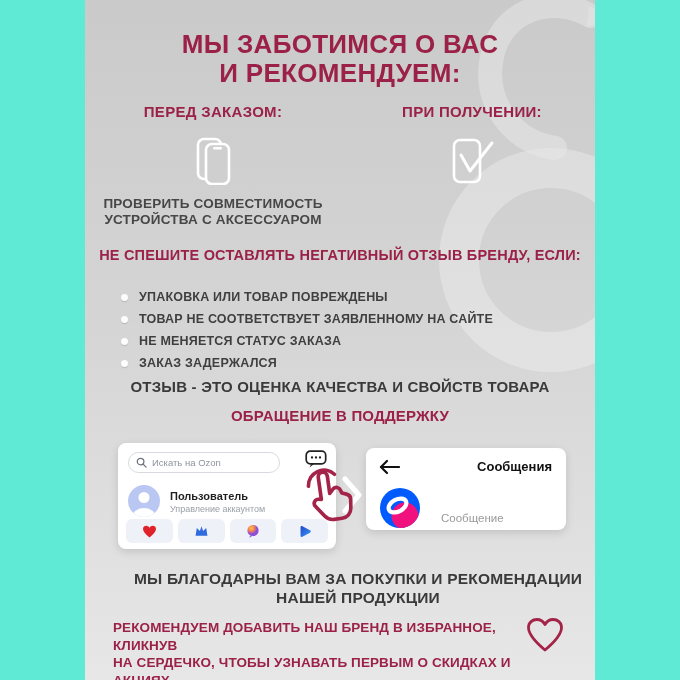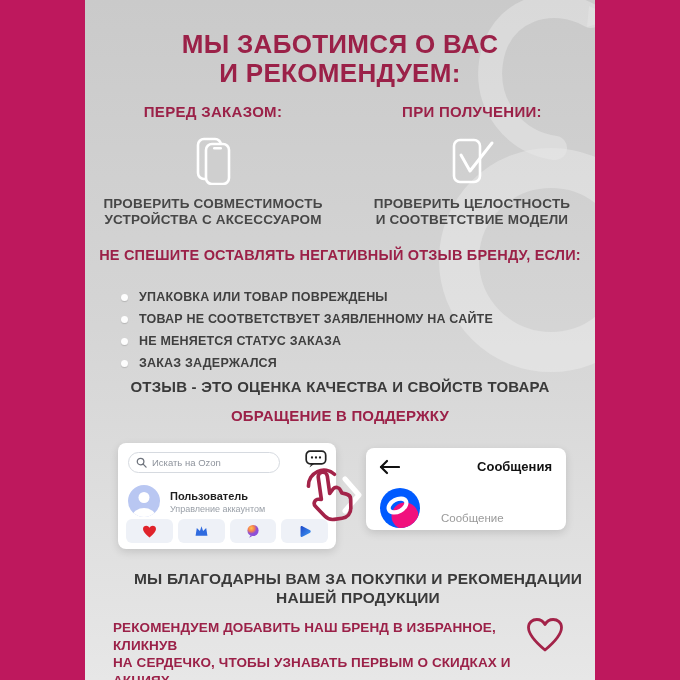--- a/index.html
+++ b/index.html
@@ -1,17 +1,17 @@
 <!DOCTYPE html>
 <html><head>
 <meta charset="utf-8">
 <style>
   * { margin:0; padding:0; box-sizing:border-box; }
   html,body { width:680px; height:680px; background:#ffffff; font-family:"Liberation Sans","DejaVu Sans",sans-serif; }
-  .stage { position:relative; width:680px; height:680px; background:#be185d; overflow:hidden; }
+  .stage { position:relative; width:680px; height:680px; background:#5eead4; overflow:hidden; }
   .poster {
     position:absolute; left:85px; top:0; width:510px; height:680px;
     background:linear-gradient(180deg,#cacaca 0%,#d5d5d5 48%,#e7e7e7 100%);
     overflow:hidden;
   }
   .watermark { position:absolute; top:-8px; right:-28px; opacity:.5; pointer-events:none; }
 
   .title { position:absolute; top:30px; left:0; width:100%; text-align:center;
     color:#9b2148; font-size:26px; font-weight:bold; line-height:29px; letter-spacing:.3px; }
 
@@ -100,24 +100,20 @@
           <div>УСТРОЙСТВА С АКСЕССУАРОМ</div>
         </div>
       </div>
       <div class="col right">
         <div class="col-head">ПРИ ПОЛУЧЕНИИ:</div>
         <div class="col-icon">
           <svg width="52" height="50" viewBox="0 0 52 50">
             <rect x="8" y="5" width="26" height="42" rx="6" fill="none" stroke="#ffffff" stroke-width="2.6"></rect>
             <path d="M15 20 L24 36 L46 8" fill="none" stroke="#ffffff" stroke-width="3" stroke-linecap="round" stroke-linejoin="round"></path>
           </svg>
-        </div>
-        <div class="col-cap">
-          <div>ПРОВЕРИТЬ ЦЕЛОСТНОСТЬ</div>
-          <div>И СООТВЕТСТВИЕ МОДЕЛИ</div>
         </div>
       </div>
     </div>
 
     <div class="warn-head">НЕ СПЕШИТЕ ОСТАВЛЯТЬ НЕГАТИВНЫЙ ОТЗЫВ БРЕНДУ, ЕСЛИ:</div>
 
     <div class="bullets">
       <div class="bullet">
         <span class="dot"></span>
         <span class="bullet-text">УПАКОВКА ИЛИ ТОВАР ПОВРЕЖДЕНЫ</span>

